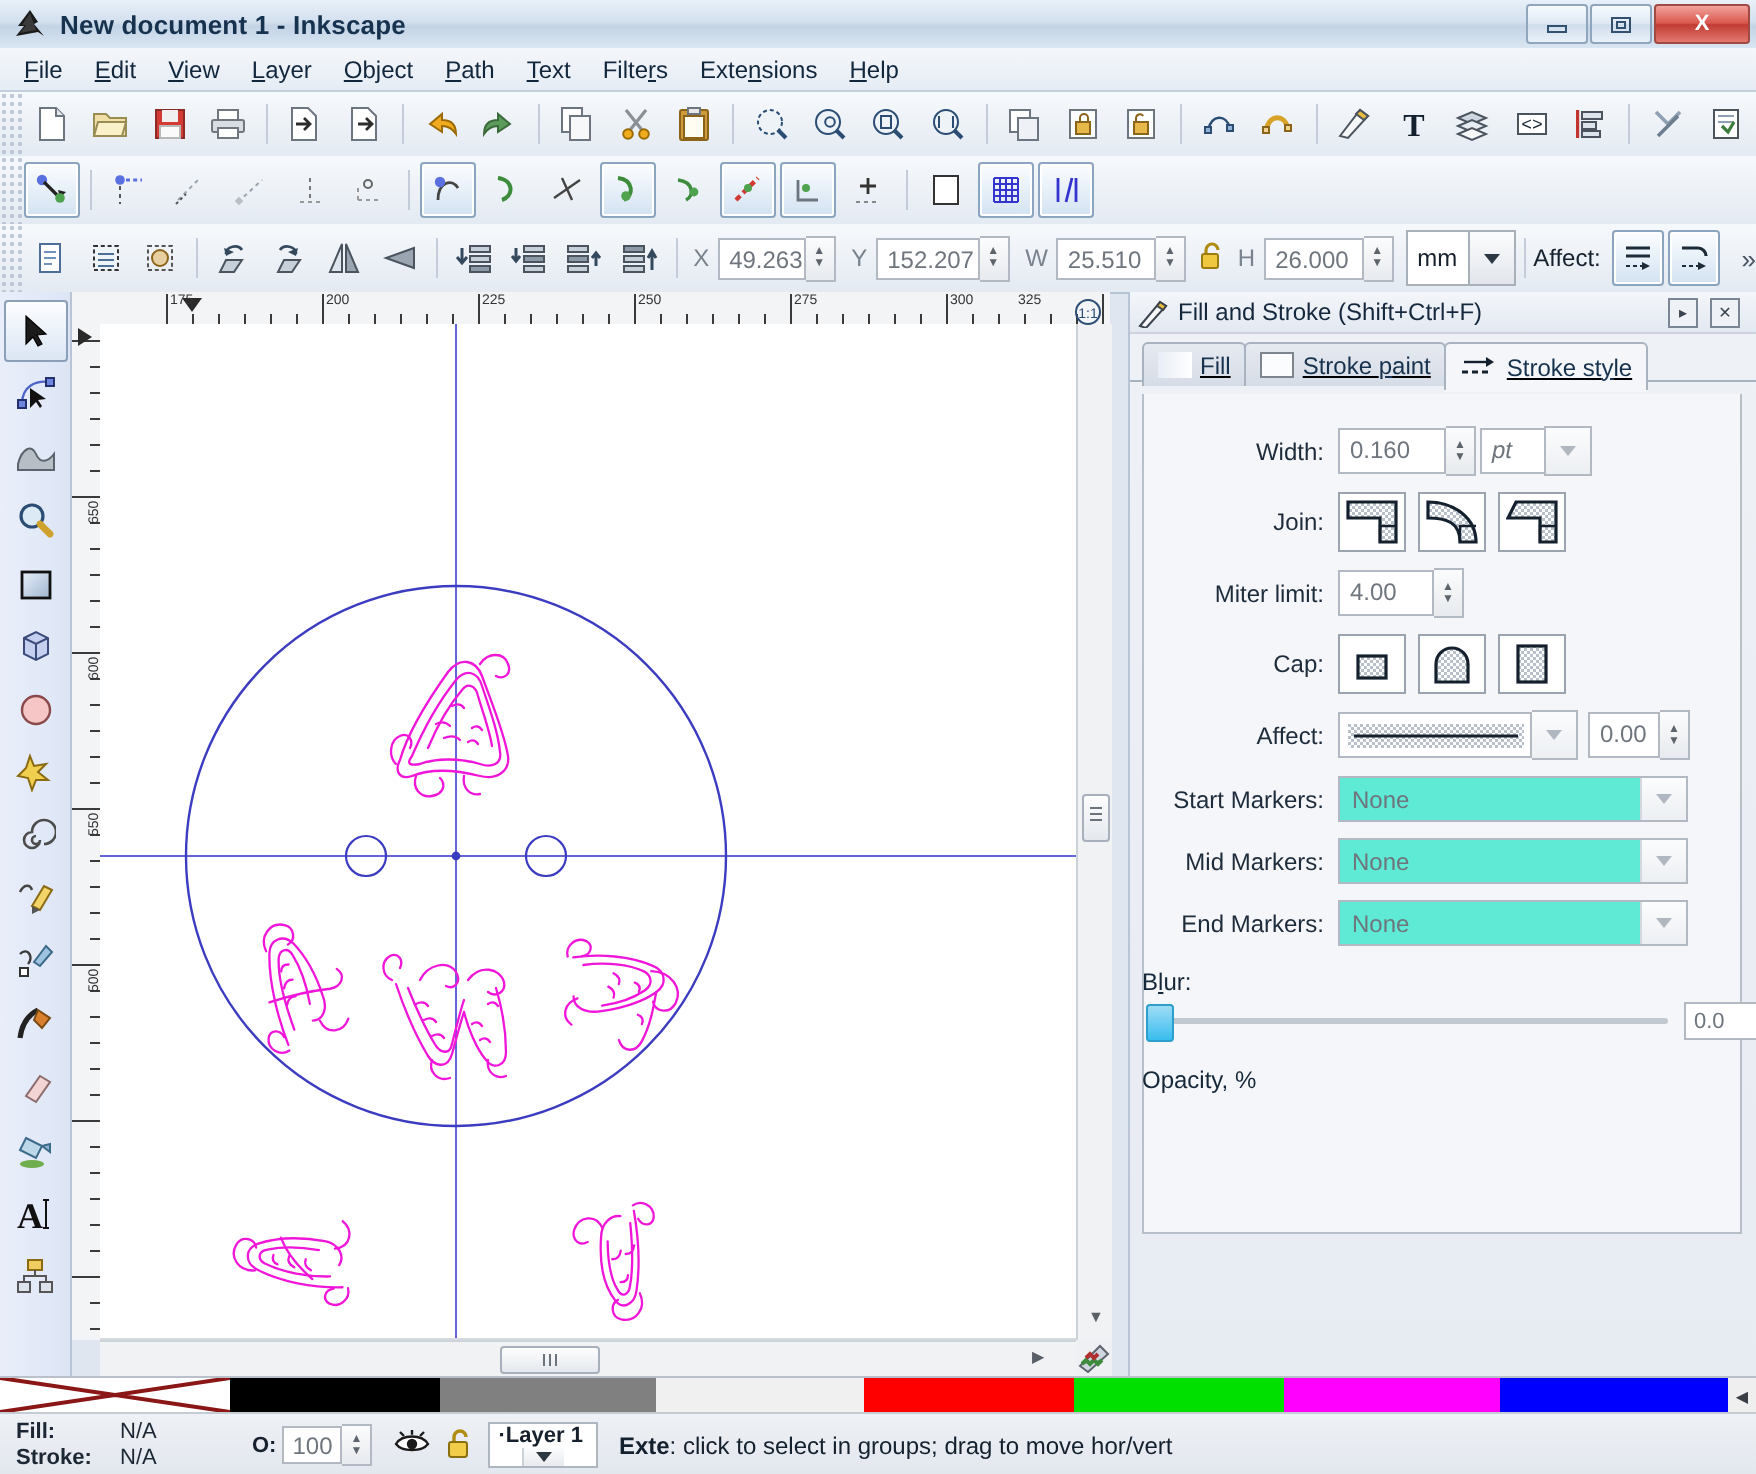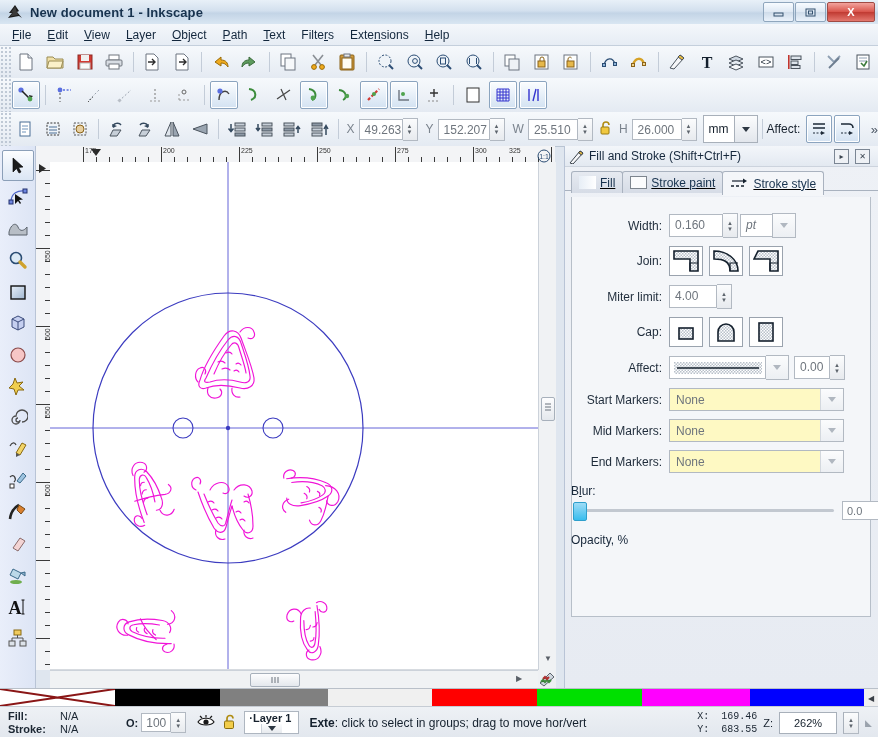--- a/index.html
+++ b/index.html
@@ -125,21 +125,21 @@
   .row{display:flex;align-items:center;margin:0 0 8px 0;}
   .rlabel{width:90px;text-align:right;padding-right:7px;font-size:12px;color:#1e2b3a;}
   .inp{border:1px solid #b2b9c2;background:#fff;color:#6e757d;font-size:12px;
      padding:2px 5px;box-sizing:border-box;font-family:"Liberation Sans",sans-serif;}
   .spin{width:14px;height:21px;border:1px solid #b2b9c2;border-left:none;
      background:linear-gradient(to bottom,#fbfcfd,#e7eaee);
      display:flex;flex-direction:column;align-items:center;justify-content:center;}
   .spin span{font-size:6px;line-height:6px;color:#5d646c;}
   .sqbtn{width:34px;height:30px;border:1px solid #9aa3ae;background:#fff;margin-right:6px;
      display:flex;align-items:center;justify-content:center;box-sizing:border-box;}
-  .combo{border:1px solid #b2b9c2;background:#fef9c3;height:23px;display:flex;align-items:center;
+  .combo{border:1px solid #b2b9c2;background:#5eead4;height:23px;display:flex;align-items:center;
      justify-content:space-between;box-sizing:border-box;color:#6e757d;font-size:12px;padding-left:6px;}
   .combo .arrowbox{width:22px;height:21px;border-left:1px solid #d3d8de;
      display:flex;align-items:center;justify-content:center;
      background:linear-gradient(to bottom,#fbfcfd,#eceff3);}
   .tri-d{width:0;height:0;border-left:4px solid transparent;border-right:4px solid transparent;
      border-top:5px solid #9aa3ae;}
   .sectionlabel{font-size:12px;color:#17273a;margin-bottom:2px;}
   .sectionlabel u{text-decoration:underline;}
   .sliderrow{display:flex;align-items:center;gap:4px;}
   .track{flex:1;height:3px;background:#c2c8d0;border-radius:2px;position:relative;}
@@ -1208,28 +1208,15 @@
 
     <div class="layerbox">
       <span class="layername">·<span>Layer 1</span></span>
       <span class="layerarrow">
           <span class="tri-d" style="border-top-color:#2c3742;"></span>
         </span>
     </div>
 
     <span class="statusmsg"><b>Exte</b><span>: click to select in groups; drag to move hor/vert</span></span>
 
-    <div class="coords">
-      <div class="coordgrid">
-        <div><span>X:</span>&nbsp;&nbsp;<span>169.46</span></div>
-        <div><span>Y:</span>&nbsp;&nbsp;<span>683.55</span></div>
-      </div>
-      <span style="font-size:11px;color:#16212d;">Z:</span>
-      <div class="zoomfield">262%</div>
-      <div class="spin" style="height:20px;border-left:1px solid #a8b0ba;">
-          <span>▲</span>
-          <span>▼</span>
-        </div>
-      <span style="font-size:9px;color:#9aa2ac;">◣</span>
-    </div>
   </div>
 
 </div>
 
 </body></html>

